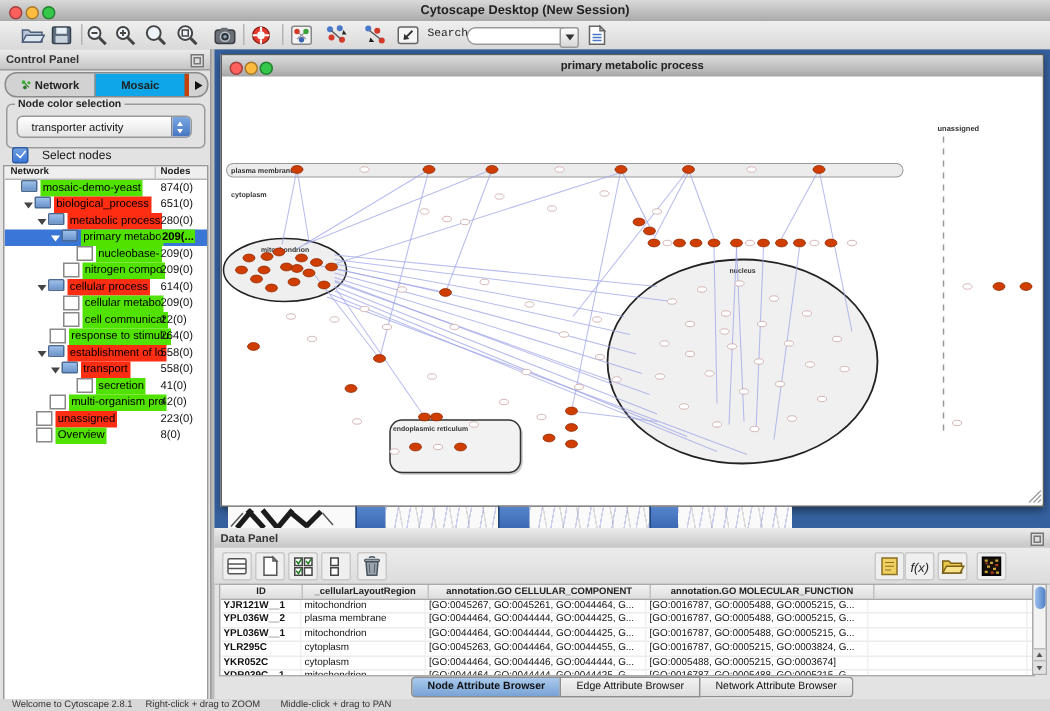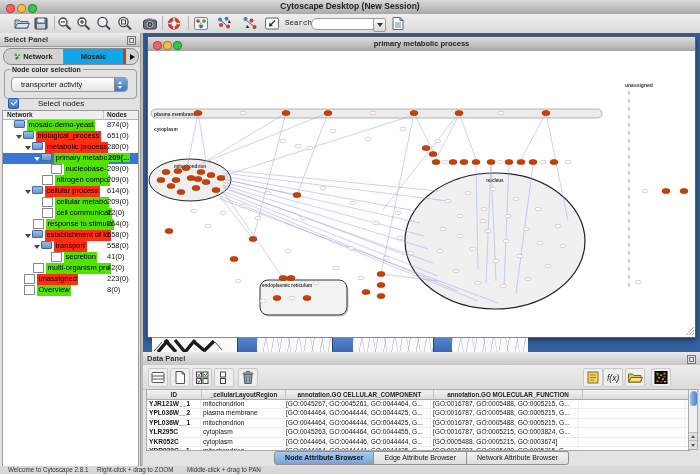--- a/index.html
+++ b/index.html
@@ -27,21 +27,21 @@
   .cptab.sel{background:#0ea5e9;border-left:1px solid #8a8a8a;border-right:3px solid #c2410c;}
   #cp-tab-arrow{width:12px;display:flex;align-items:center;justify-content:center;}
   #cp-tab-arrow:after{content:"";border-top:3.5px solid transparent;border-bottom:3.5px solid transparent;border-left:5px solid #111;}
   .netic{width:7px;height:7px;}
   #groupbox{position:absolute;left:4px;top:36px;width:131px;height:28px;border:1px solid #9a9a9a;border-radius:4px;}
   #groupbox .glabel{position:absolute;left:5px;top:-4.5px;background:#e2e2e2;padding:0 2px;font-size:7px;font-weight:bold;color:#222;}
   #dropdown{position:absolute;left:6px;top:7px;width:117px;height:15px;border:1px solid #999;border-radius:4px;background:linear-gradient(#ffffff,#e4e4e4);font-size:7.5px;color:#111;line-height:14px;padding-left:9px;box-sizing:border-box;}
   #dropdown .stepper{position:absolute;right:0;top:0;width:12px;height:13px;background:linear-gradient(#7aa7e0,#4576c2);border-radius:0 3px 3px 0;border-left:1px solid #888;}
   #dropdown .stepper:before{content:"";position:absolute;left:3px;top:2.5px;border-left:2.5px solid transparent;border-right:2.5px solid transparent;border-bottom:3px solid #fff;}
   #dropdown .stepper:after{content:"";position:absolute;left:3px;bottom:2.5px;border-left:2.5px solid transparent;border-right:2.5px solid transparent;border-top:3px solid #fff;}
-  #selnodes{position:absolute;left:8px;top:65px;display:flex;align-items:center;gap:19px;font-size:8px;color:#111;}
+  #selnodes{position:absolute;left:8px;top:65px;display:flex;align-items:center;gap:9px;font-size:8px;color:#111;}
   #checkbox{width:9px;height:9px;background:linear-gradient(#6fa0e0,#3b76d6);border:1px solid #2a5aa8;border-radius:2px;position:relative;}
   #checkbox:after{content:"";position:absolute;left:1.5px;top:1px;width:5px;height:3px;border-left:1.5px solid #fff;border-bottom:1.5px solid #fff;transform:rotate(-50deg);}
   #treebox{position:absolute;left:2px;top:77px;width:135px;height:378px;background:#fff;border:1px solid #9a9a9a;overflow:hidden;}
   #treehead{height:8px;background:#efefef;border-bottom:1px solid #b5b5b5;font-size:6.5px;font-weight:bold;color:#222;position:relative;}
   #treehead .c1{position:absolute;left:4px;top:0;}
   #treehead .c2{position:absolute;left:104px;top:0;}
   #treehead .div{position:absolute;left:100px;top:0;width:1px;height:8px;background:#c5c5c5;}
   .trow{position:relative;height:11px;display:flex;font-size:7.5px;white-space:nowrap;}
   .trow.sel{background:#3a76d6;}
   .texp{width:8px;flex:0 0 8px;display:flex;align-items:center;justify-content:center;}
@@ -188,21 +188,21 @@
         <path d="M3 1.5 L10 1.5 L13 4.5 L13 13.5 L3 13.5 Z" fill="#fff" stroke="#666"></path>
         <path d="M10 1.5 L10 4.5 L13 4.5 Z" fill="#ccd6e0" stroke="#666"></path>
         <line x1="5" y1="7" x2="11" y2="7" stroke="#4a78c8" stroke-width=".9"></line>
         <line x1="5" y1="9" x2="11" y2="9" stroke="#4a78c8" stroke-width=".9"></line>
         <line x1="5" y1="11" x2="11" y2="11" stroke="#4a78c8" stroke-width=".9"></line>
       </svg>
   </div>
 
   <div id="control-panel" class="abs">
     <div class="panelhead">
-      <span>Select Panel</span>
+      <span>Control Panel</span>
       <span class="floaticon"></span>
     </div>
     <div id="cp-tabs">
       <div class="cptab">
         <svg class="netic" viewBox="0 0 8 8">
             <line x1="2" y1="2" x2="6" y2="6" stroke="#2a7a2a" stroke-width=".8"></line>
             <circle cx="2" cy="2" r="1.4" fill="#38b038"></circle>
             <circle cx="6" cy="2.5" r="1.2" fill="#38b038"></circle>
             <circle cx="3" cy="6" r="1.4" fill="#2a7a2a"></circle>
           </svg>

